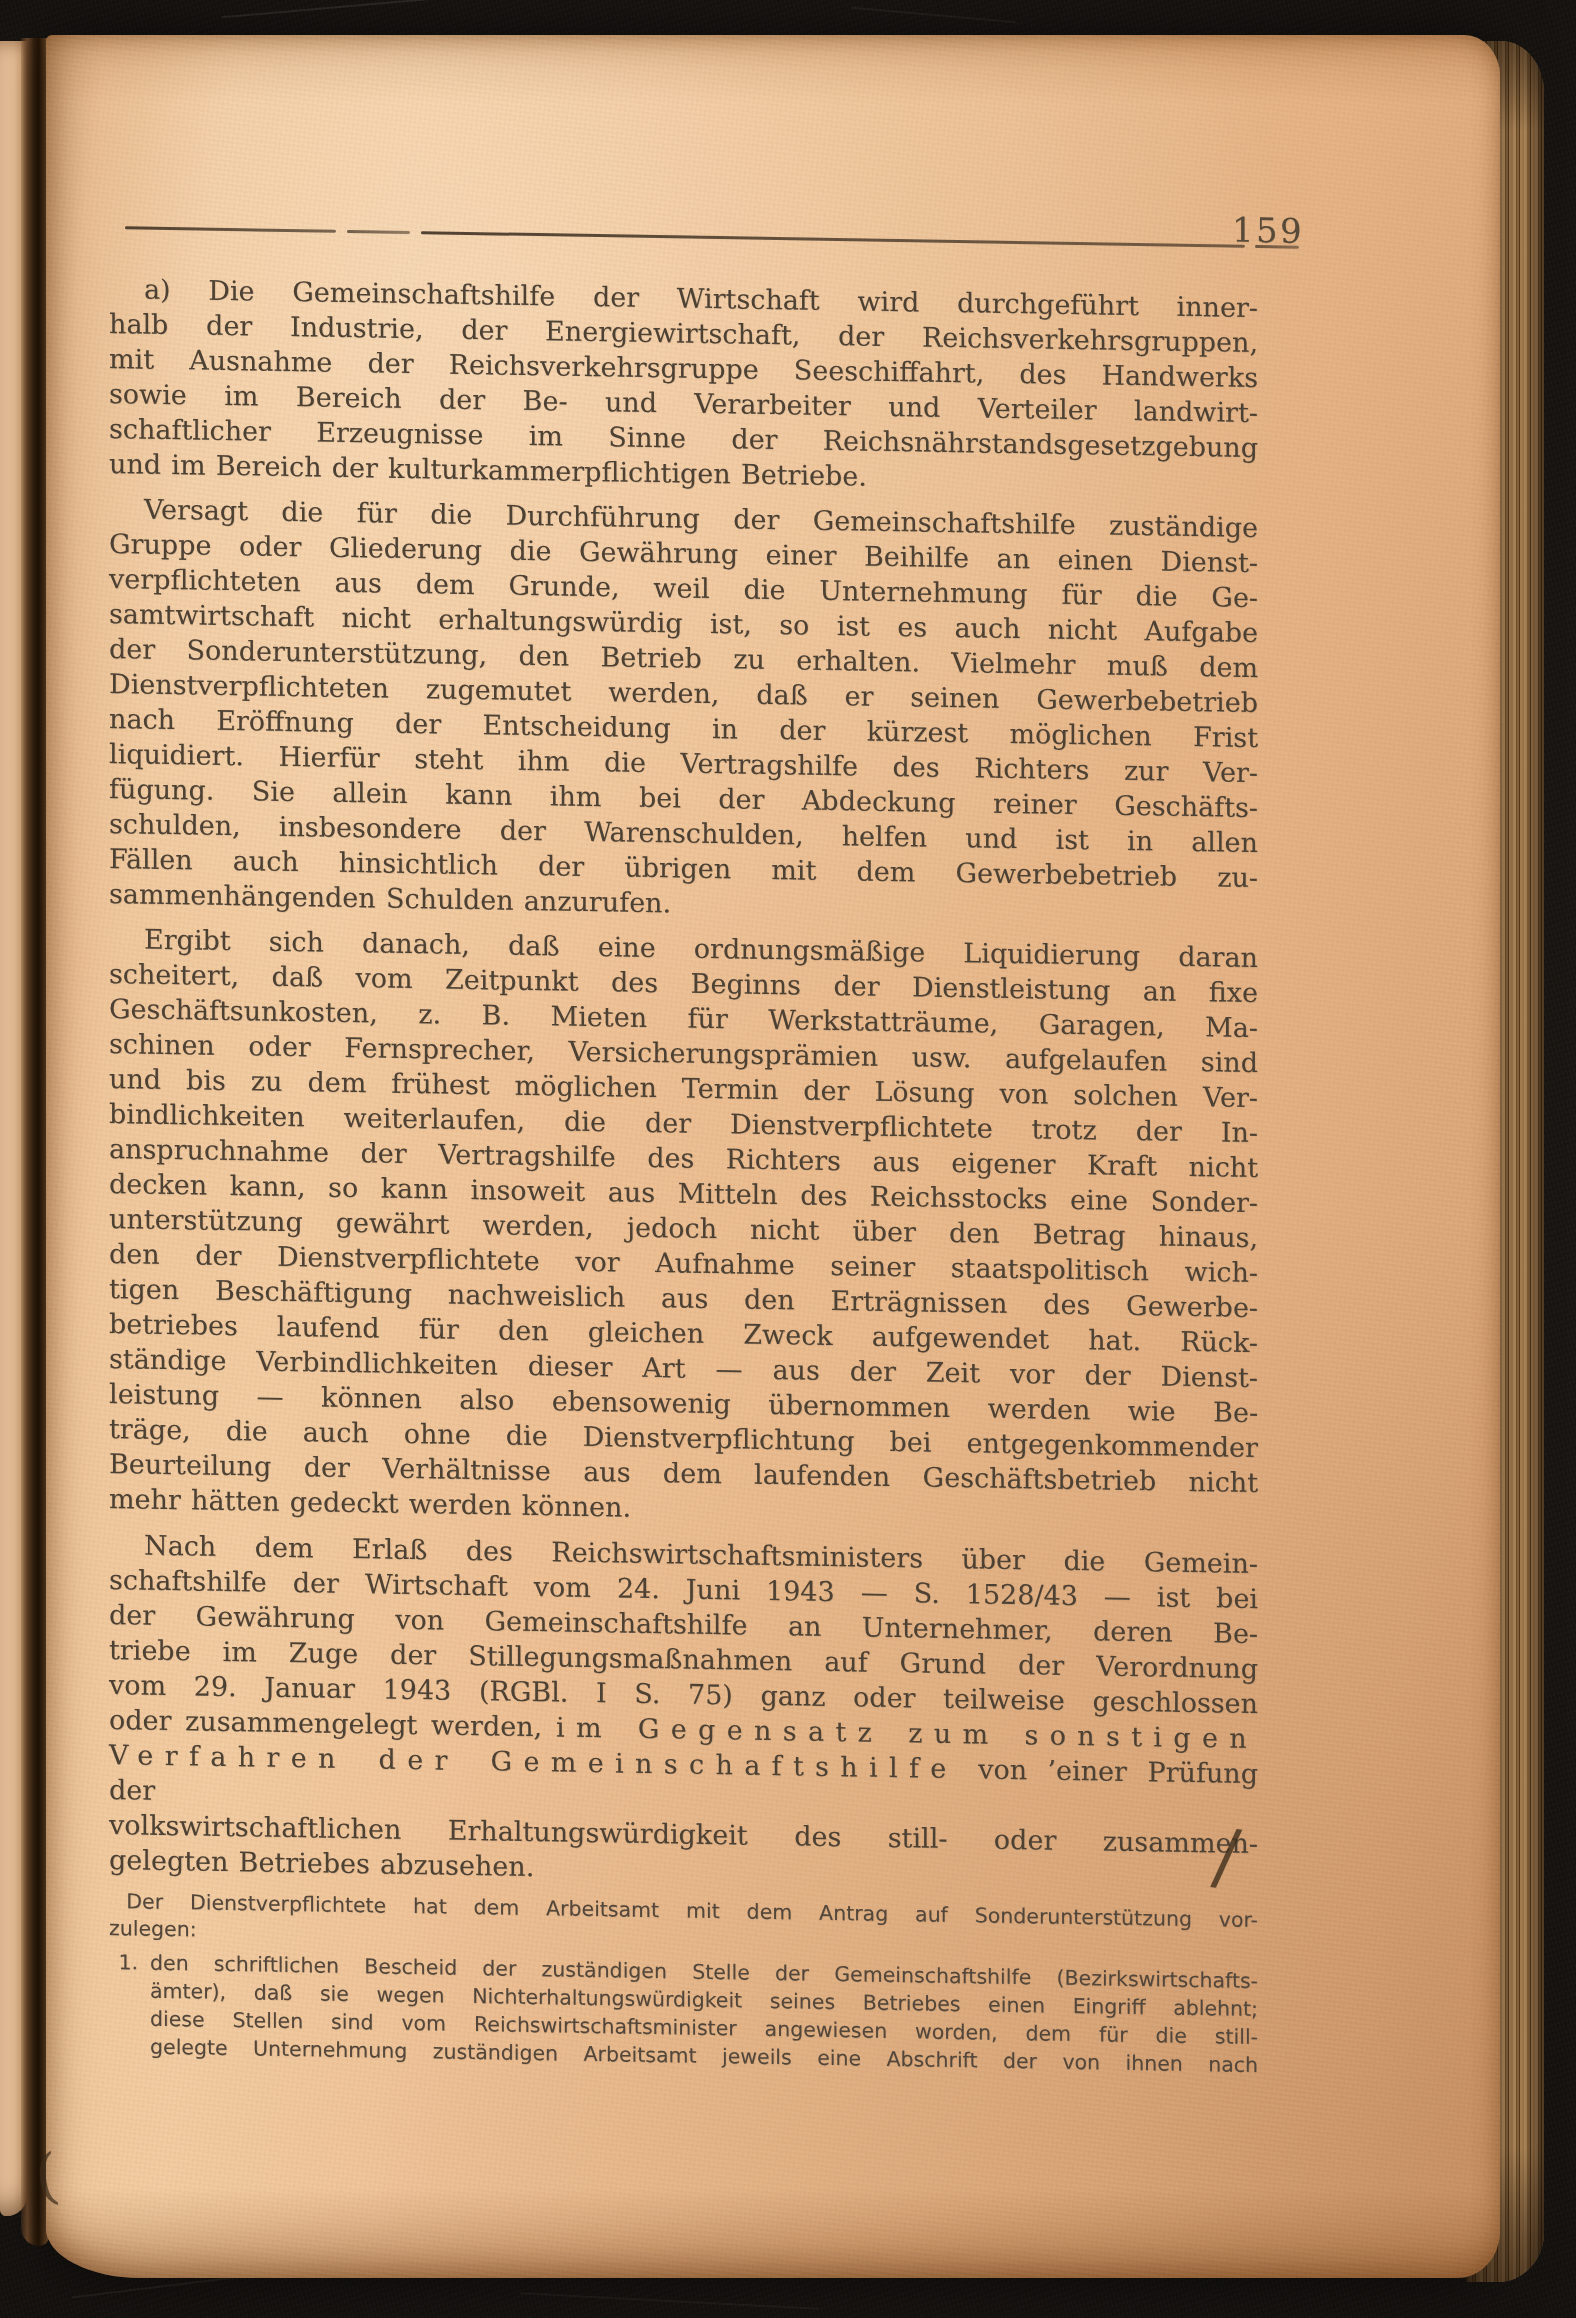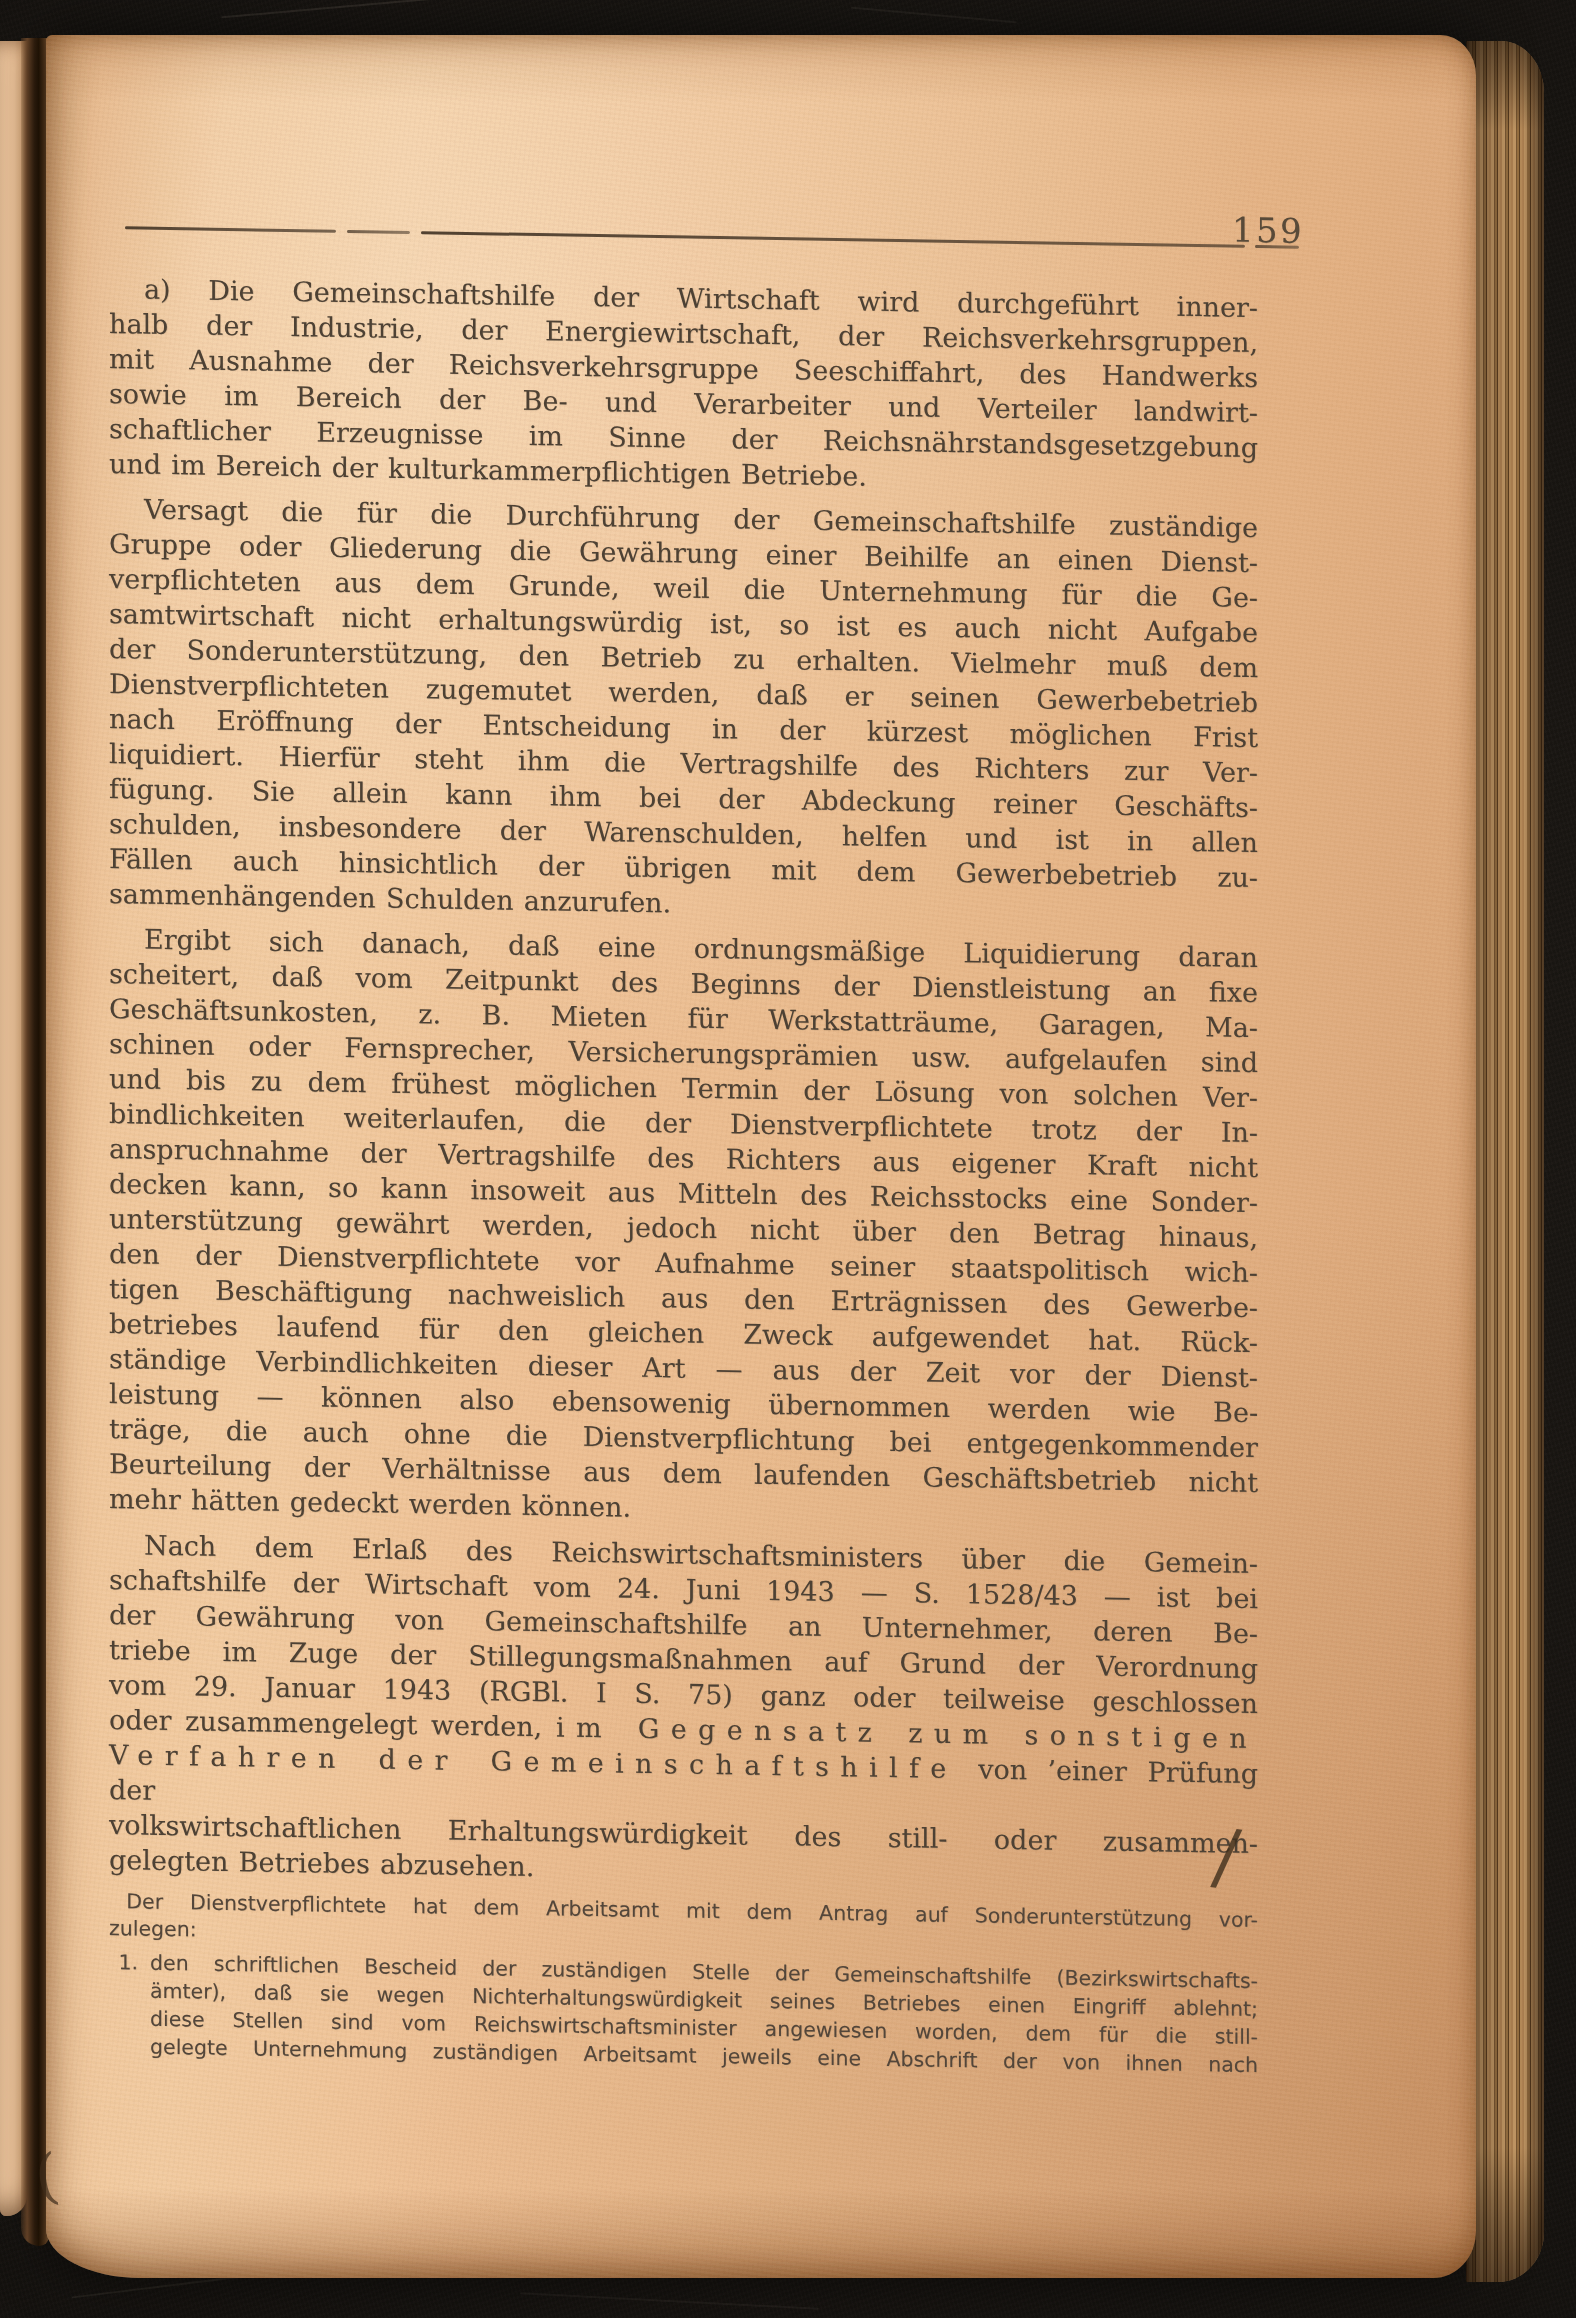--- a/index.html
+++ b/index.html
@@ -29,21 +29,21 @@
 
   .page{position:absolute;left:46px;top:35px;width:1430px;height:2243px;z-index:3;
     background:
       radial-gradient(90% 55% at 30% 12%, rgba(255,240,214,.38), rgba(255,240,214,0) 62%),
       radial-gradient(120% 80% at 88% 96%, rgba(120,60,20,.16), rgba(120,60,20,0) 55%),
       linear-gradient(180deg, rgba(165,105,55,.30) 0, rgba(165,105,55,0) 3%, rgba(165,105,55,0) 96%, rgba(135,80,38,.38) 100%),
       linear-gradient(97deg,#c99868 0%,#e4b283 3.5%,#f0c79c 11%,#f2cba1 22%,#eec094 40%,#e9ba8c 58%,#e4b284 76%,#dca87a 90%,#d19b6c 100%);
     border-radius:6.3px 36px 43px 95px / 6.3px 41px 47px 50px;
     box-shadow:inset 22px 0 41px -19px rgba(105,60,22,.55), inset -14px 0 28px -15.8px rgba(110,65,25,.45),
                inset 0 15.8px 28px -17.3px rgba(120,70,28,.5), inset 0 -28px 41px -22px rgba(108,60,22,.55),
-               0 0 55px rgba(0,0,0,.55);}
+               0 0 55px rgba(0,0,0,.55);padding-left:24px;}
   .page::after{content:'';position:absolute;inset:0;border-radius:inherit;pointer-events:none;
     background:
       repeating-linear-gradient(7deg, rgba(255,255,255,.022) 0 2.4px, rgba(120,70,30,.02) 2.4px 4.7px),
       repeating-linear-gradient(97deg, rgba(70,40,15,.018) 0 1.6px, rgba(255,255,255,0) 1.6px 4.7px);}
 
   .content{position:absolute;left:63px;top:156px;width:1149px;z-index:4;
     transform:skewY(.95deg);transform-origin:0 0;color:#4d4134;
     text-shadow:0.4px 0.4px 0.7px rgba(78,66,51,.3);}
   .pagenum{position:absolute;top:0;right:-46px;font-size:34px;letter-spacing:2.4px;color:#584a39;}
   .rule{position:absolute;left:0;top:35px;width:100%;height:4.7px;}

